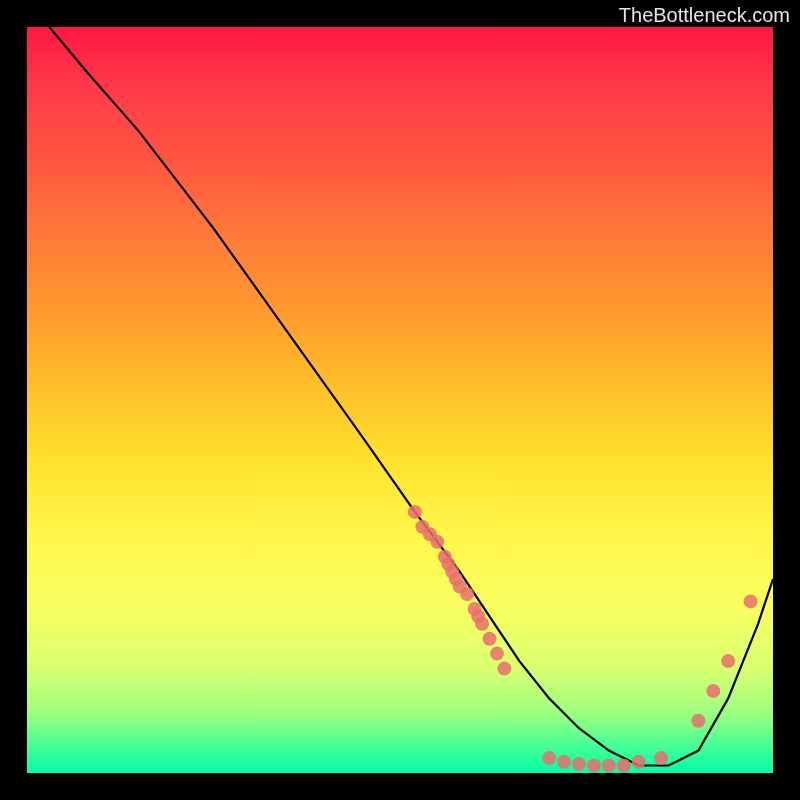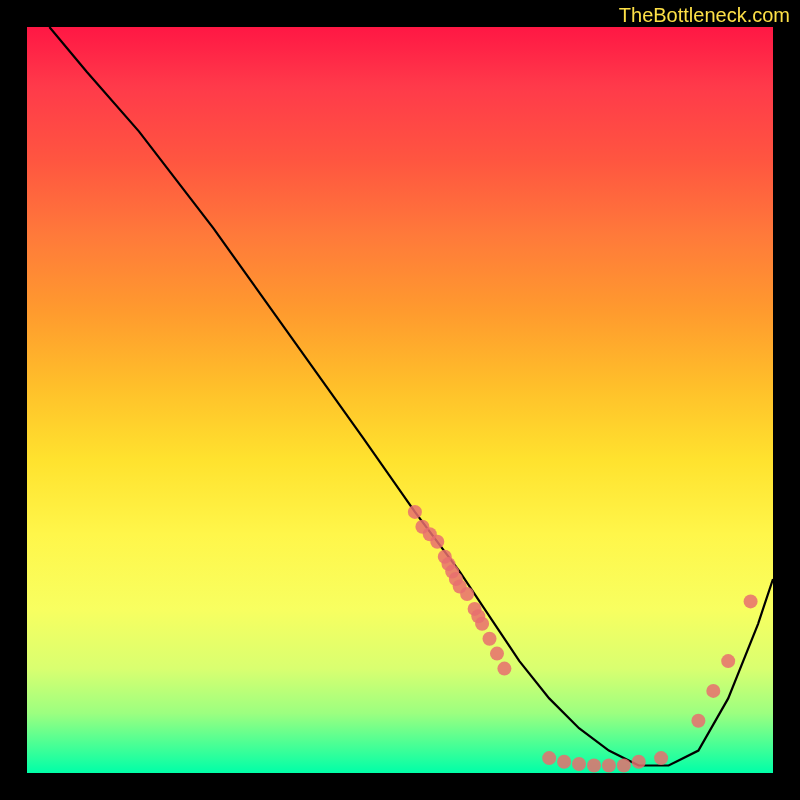--- a/index.html
+++ b/index.html
@@ -7,21 +7,21 @@
     width: 800px;
     height: 800px;
     background: #000;
     position: relative;
     font-family: Arial, sans-serif;
   }
   .watermark {
     position: absolute;
     top: 4px;
     right: 10px;
-    color: #fde047;
+    color: #e5e5e5;
     font-size: 20px;
     font-weight: 500;
     z-index: 10;
   }
   .plot-area {
     position: absolute;
     left: 27px;
     top: 27px;
     width: 746px;
     height: 746px;

